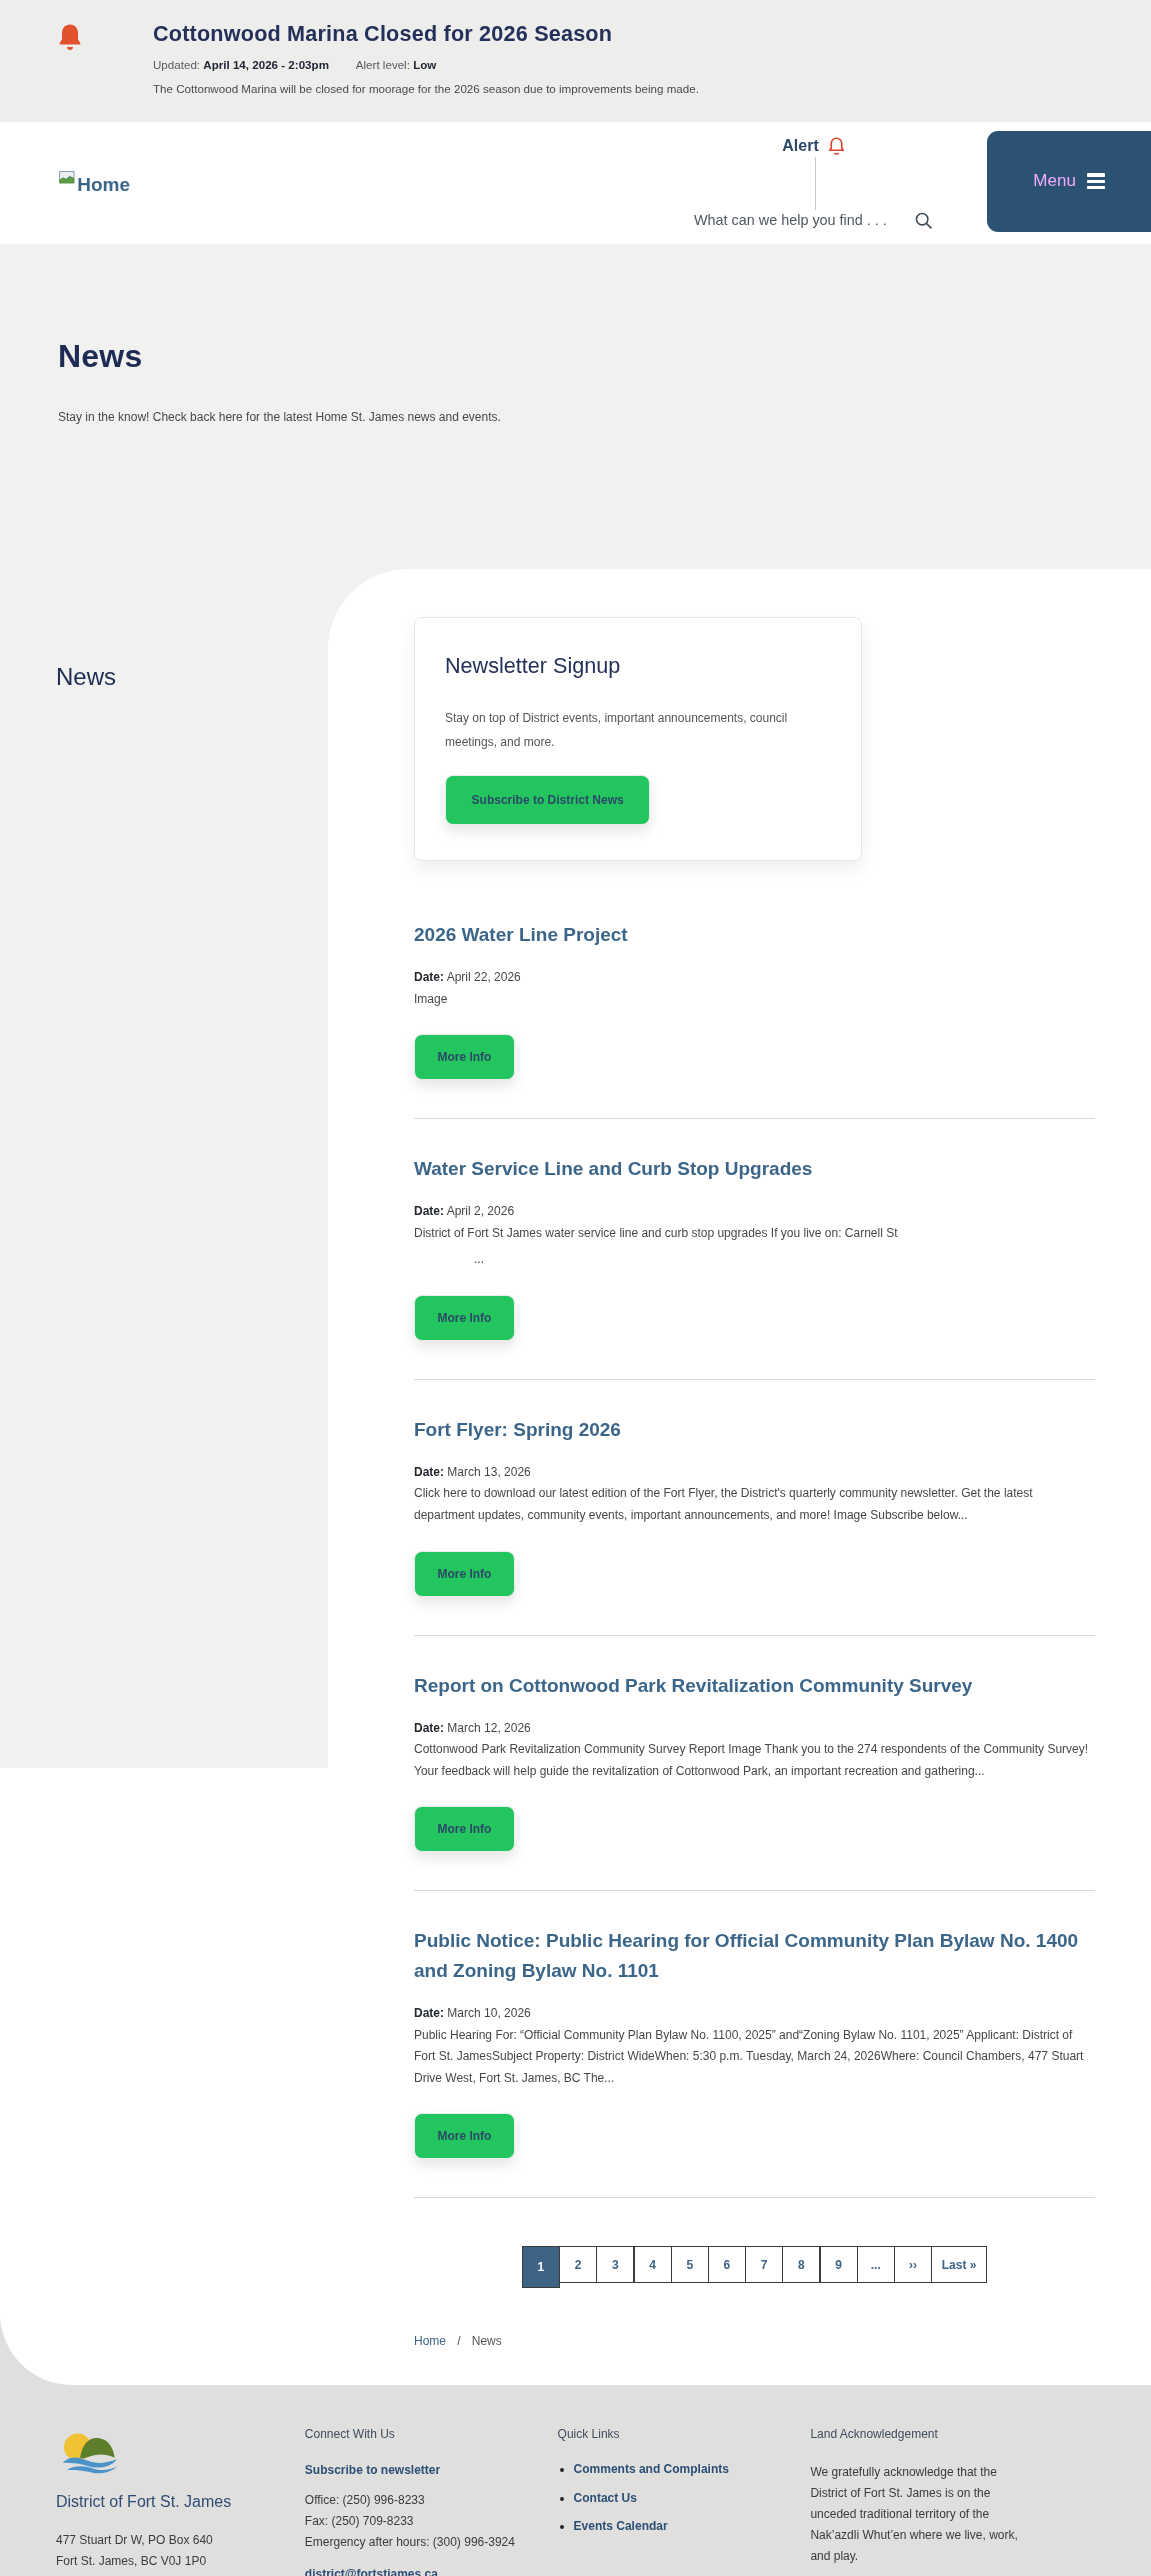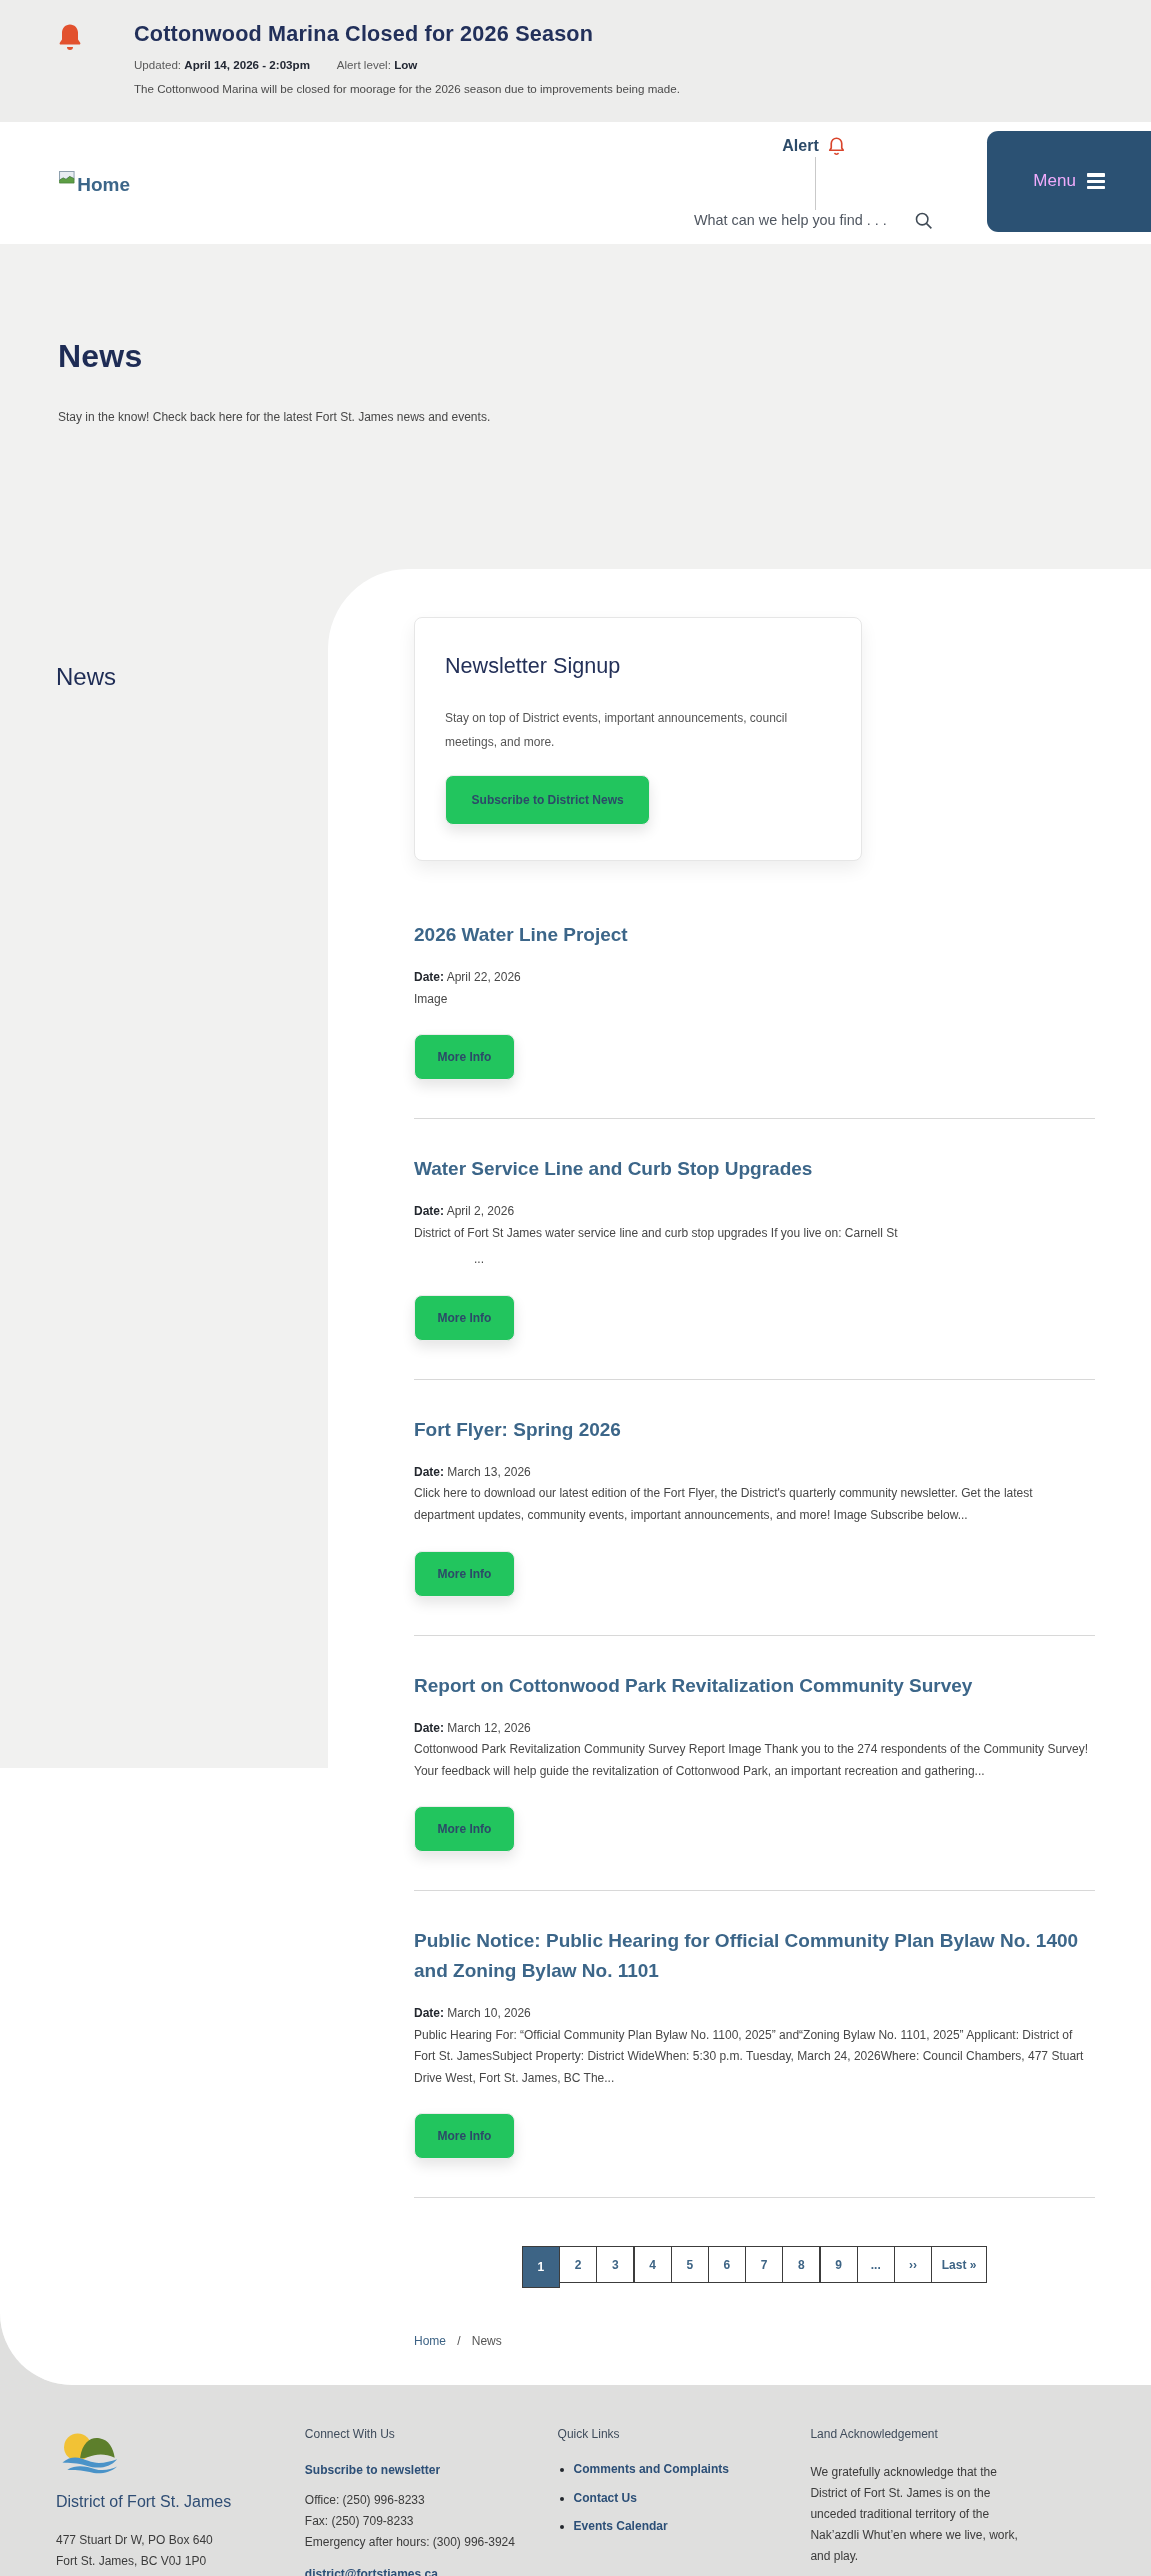--- a/index.html
+++ b/index.html
@@ -4,21 +4,21 @@
 <style>
   * { margin:0; padding:0; box-sizing:border-box; }
   html,body { background:#ffffff; }
   body { font-family:"Liberation Sans","DejaVu Sans",sans-serif; color:#3b3b3b; }
   .page { width:1151px; margin:0 auto; }
 
   
   .alert-banner { background:#ededec; height:122px; padding:21px 58px 0 58px; }
   .ab-row { display:flex; align-items:flex-start; }
   .ab-bell { width:24px; height:29px; margin-top:1.6px; flex:0 0 auto; }
-  .ab-main { margin-left:52px; }
+  .ab-main { margin-left:71px; }
   .ab-title { color:#22305a; font-size:21.6px; font-weight:bold; letter-spacing:0.2px; }
   .ab-meta { margin-top:11.2px; font-size:11.6px; color:#5a5a5a; }
   .ab-meta b { color:#222733; }
   .ab-meta .sep { display:inline-block; width:21px; }
   .ab-desc { margin-top:10.4px; font-size:11.6px; color:#4a4a4a; }
 
   
   .site-header { position:relative; background:#ffffff; height:122px; display:flex; align-items:center; padding:0 0 0 58px; }
   .logo { display:flex; align-items:flex-start; cursor:pointer; }
   .logo svg { width:17.6px; height:16px; margin-right:1.6px; }
@@ -148,21 +148,21 @@
       <span class="menu-icon">
         <span class="bar"></span>
           <span class="bar"></span>
           <span class="bar"></span>
       </span>
     </button>
   </header>
 
   <section class="hero">
     <h1>News</h1>
-    <p class="hero-intro">Stay in the know! Check back here for the latest Fort St. James news and events.</p>
+    <p class="hero-intro">Stay in the know! Check back here for the latest Home St. James news and events.</p>
   </section>
 
   <div class="mid-wrap">
     <div class="content-zone">
 
       <aside class="sidebar">
         <h2>News</h2>
       </aside>
 
       <main class="white-panel">

